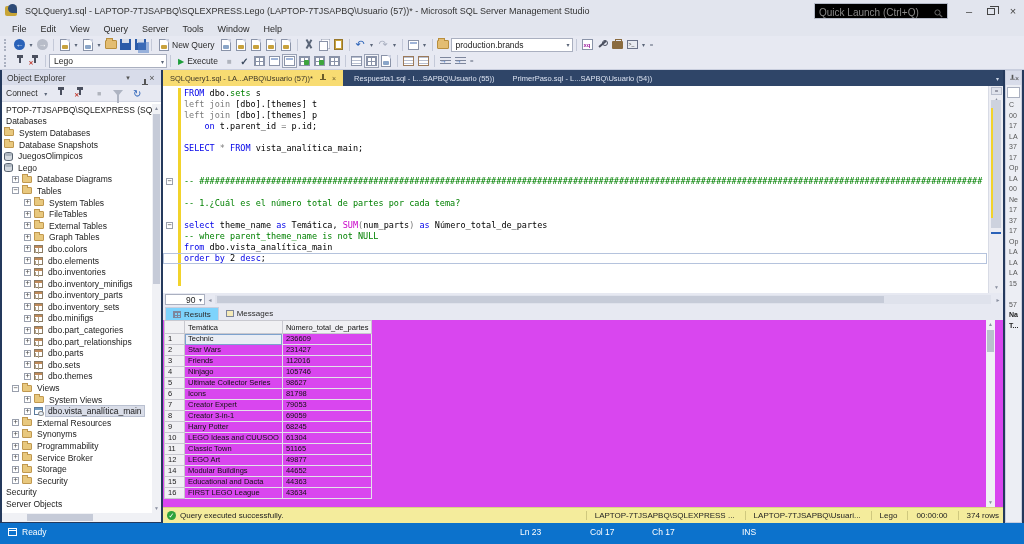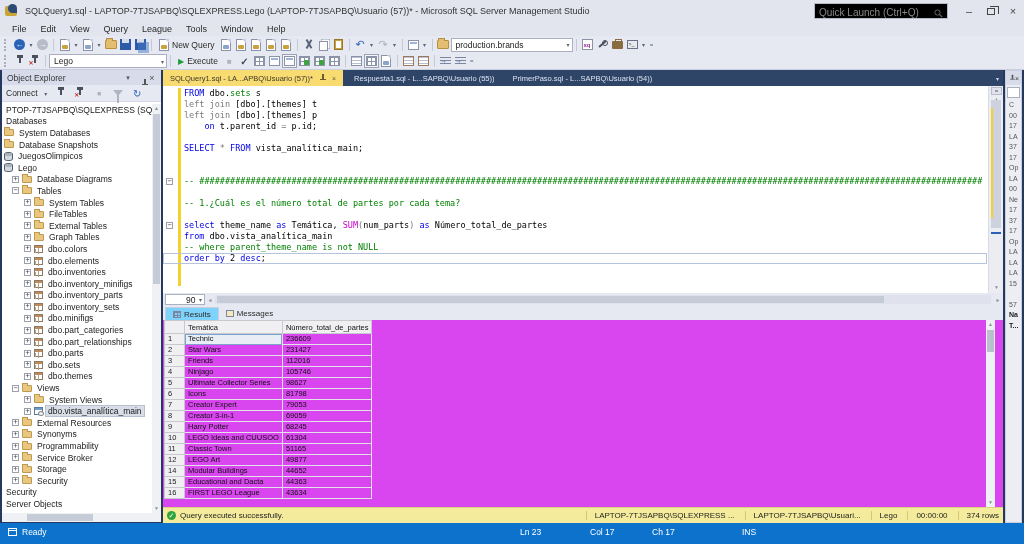--- a/index.html
+++ b/index.html
@@ -200,21 +200,21 @@
         </span>
       <span class="win-btn">×</span>
     </div>
   </div>
 
   <div class="menubar">
       <span class="menu-item">File</span>
       <span class="menu-item">Edit</span>
       <span class="menu-item">View</span>
       <span class="menu-item">Query</span>
-      <span class="menu-item">League</span>
+      <span class="menu-item">Server</span>
       <span class="menu-item">Tools</span>
       <span class="menu-item">Window</span>
       <span class="menu-item">Help</span>
     </div>
 
   <div class="toolbar toolbar1">
     <span class="tb-grip"></span>
     <span class="tbi">
         <span class="round-btn rb-blue">←</span>
       </span>
@@ -597,22 +597,22 @@
         <div class="code-line"><span class="sd">    </span><span class="sk">on</span><span class="sd"> t.parent_id </span><span class="sg">=</span><span class="sd"> p.id;</span></div>
         <div class="code-line">&nbsp;</div>
         <div class="code-line"><span class="sk">SELECT </span><span class="sg">*</span><span class="sd"> </span><span class="sk">FROM</span><span class="sd"> vista_analítica_main;</span></div>
         <div class="code-line">&nbsp;</div>
         <div class="code-line">&nbsp;</div>
         <div class="code-line"><span class="outline-box">−</span><span class="sc">-- #########################################################################################################################################################</span></div>
         <div class="code-line">&nbsp;</div>
         <div class="code-line"><span class="sc">-- 1.¿Cuál es el número total de partes por cada tema?</span></div>
         <div class="code-line">&nbsp;</div>
         <div class="code-line"><span class="outline-box">−</span><span class="sk">select</span><span class="sd"> theme_name </span><span class="sk">as</span><span class="sd"> Temática, </span><span class="sm">SUM</span><span class="sg">(</span><span class="sd">num_parts</span><span class="sg">)</span><span class="sd"> </span><span class="sk">as</span><span class="sd"> Número_total_de_partes</span></div>
+        <div class="code-line"><span class="sc">-- where parent_theme_name is not NULL</span></div>
         <div class="code-line"><span class="sk">from</span><span class="sd"> dbo.vista_analítica_main</span></div>
-        <div class="code-line"><span class="sc">-- where parent_theme_name is not NULL</span></div>
         <div class="code-line current"><span class="sk">order by</span><span class="sd"> 2 </span><span class="sk">desc</span><span class="sd">;</span></div>
       </div>
     <div class="ed-vscroll">
       <span class="split">=</span>
       <span class="ar" style="top:10px;">▲</span>
       <span class="thumb"></span>
       <span class="ystripe"></span>
       <span class="caretmark"></span>
       <span class="ar" style="bottom:1px;">▼</span>
     </div>

